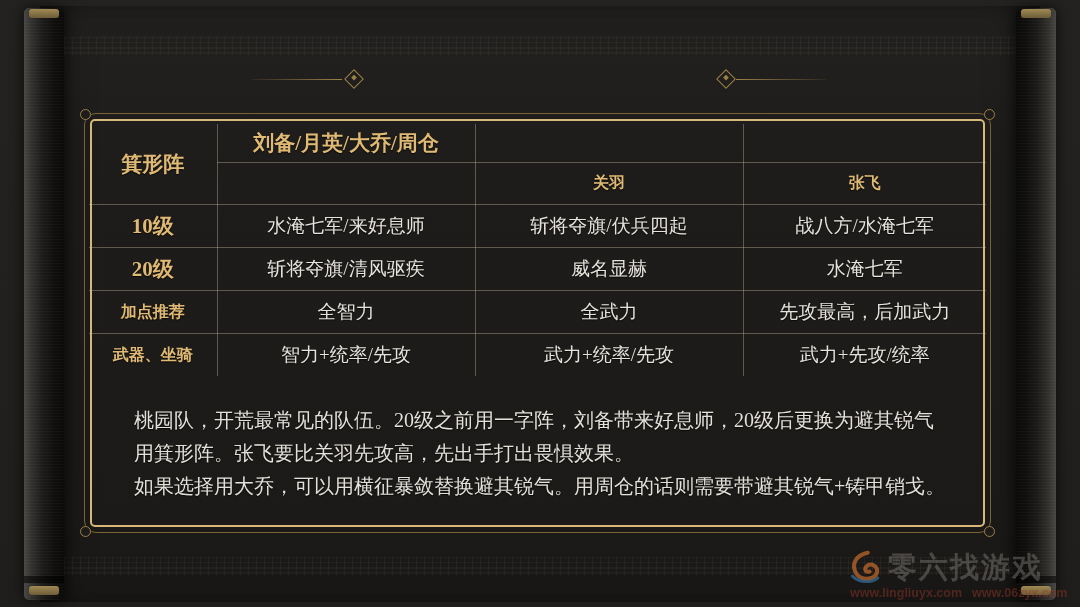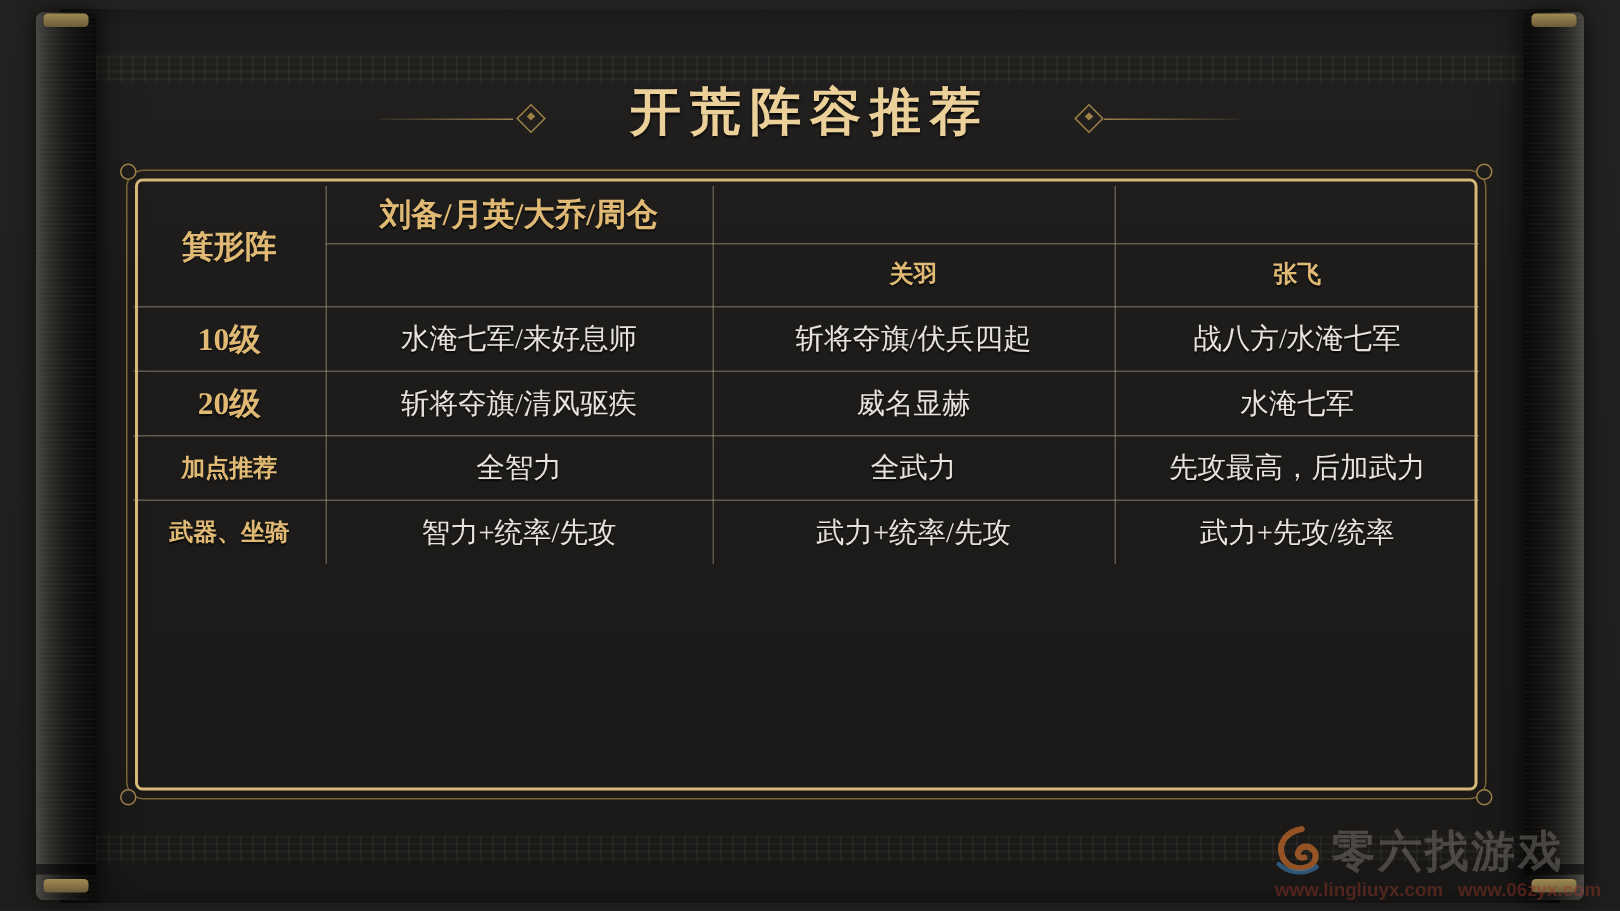--- a/index.html
+++ b/index.html
@@ -129,21 +129,20 @@
     <div class="roller-band"></div>
     <div class="roller-cap topcap"></div>
     <div class="roller-cap botcap"></div>
   </div>
   <div class="roller right">
     <div class="roller-band"></div>
     <div class="roller-cap topcap"></div>
     <div class="roller-cap botcap"></div>
   </div>
 
-  <div class="title">开荒阵容推荐</div>
   <div class="orn-line l"></div>
   <div class="diamond l"></div>
   <div class="diamond r"></div>
   <div class="orn-line r"></div>
 
   <div class="frame-outer">
     <div class="corner-dot tl"></div>
     <div class="corner-dot tr"></div>
     <div class="corner-dot bl"></div>
     <div class="corner-dot br"></div>
@@ -189,20 +188,25 @@
     </tr>
     <tr>
       <td class="gold">武器、坐骑</td>
       <td class="val">智力+统率/先攻</td>
       <td class="val">武力+统率/先攻</td>
       <td class="val">武力+先攻/统率</td>
     </tr>
   </tbody>
     </table>
 
+  <div class="notes">
+    <div>桃园队，开荒最常见的队伍。20级之前用一字阵，刘备带来好息师，20级后更换为避其锐气</div>
+    <div>用箕形阵。张飞要比关羽先攻高，先出手打出畏惧效果。</div>
+    <div>如果选择用大乔，可以用横征暴敛替换避其锐气。用周仓的话则需要带避其锐气+铸甲销戈。</div>
+  </div>
 
   <div class="wm">
     <svg class="wm-logo" width="36" height="36" viewBox="0 0 40 40">
       <path d="M22 3 C11 5 5 13 7 21 C9 30 18 34 26 31 C32 29 34 23 31 19 C28 15 22 15 20 19 C18 22 20 25 24 24" stroke="#d9742c" stroke-width="4.5" fill="none" stroke-linecap="round" opacity="0.75"></path>
       <path d="M5 29 C12 36 25 37 33 31" stroke="#3f7fb5" stroke-width="3.5" fill="none" stroke-linecap="round" opacity="0.7"></path>
     </svg>
     <div class="wm-brand">零六找游戏</div>
     <div class="wm-urls">
       <span>www.lingliuyx.com</span><span>www.06zyx.com</span>
     </div>

